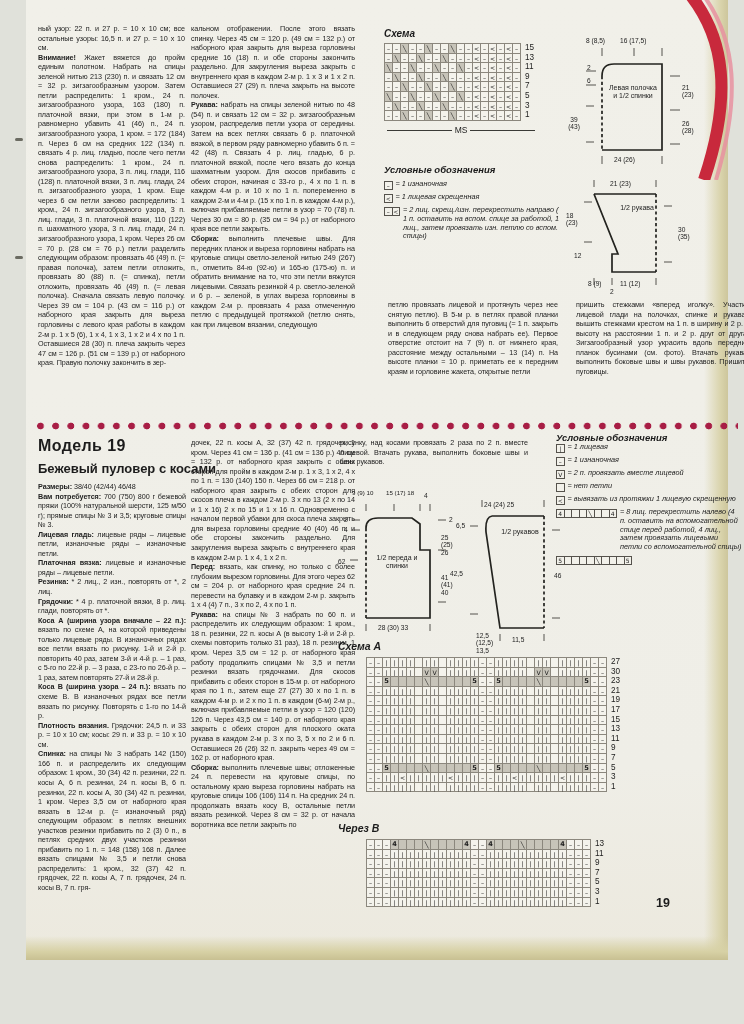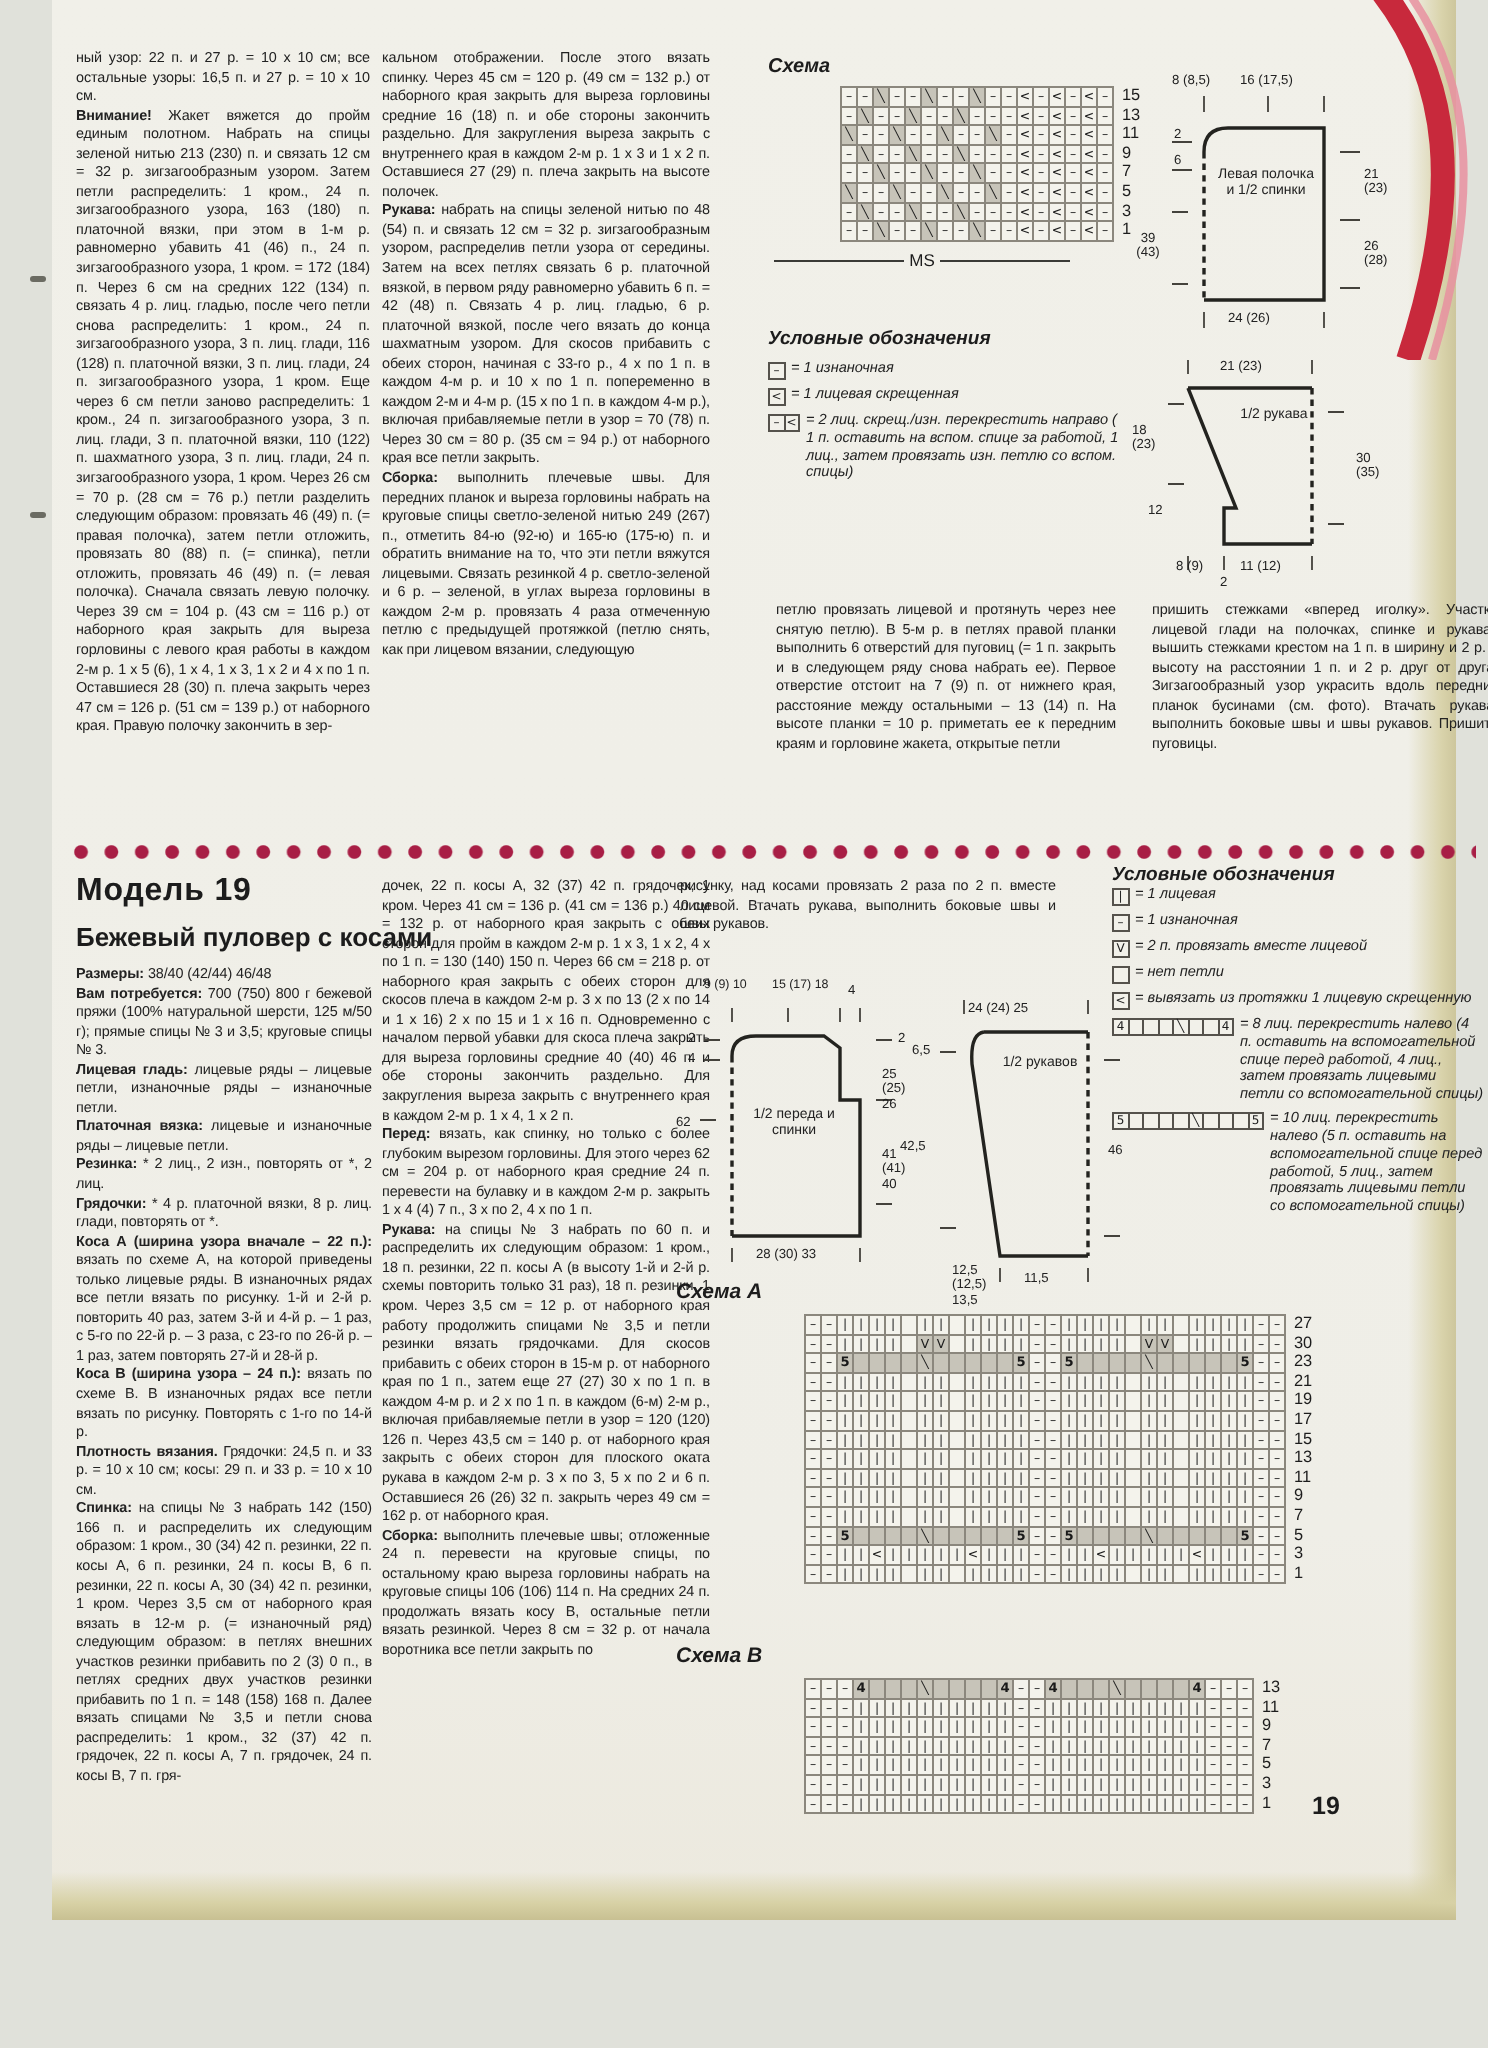--- a/index.html
+++ b/index.html
@@ -14,21 +14,21 @@
   .abs{position:absolute;}
   .col{position:absolute;font-size:7.2px;line-height:9.55px;text-align:justify;
        letter-spacing:-0.05px;overflow:hidden;color:#222;}
   .col p{margin:0;}
   .col .lead{font-weight:bold;}
   .h-model{font-size:16px;font-weight:bold;letter-spacing:.4px;}
   .h-sub{font-size:13px;font-weight:bold;}
   .h-chart{font-size:10px;font-weight:bold;font-style:italic;}
   .h-legend{font-size:9.5px;font-weight:bold;font-style:italic;}
   .chart{display:inline-block;}
-  .chrow{display:flex;margin-bottom:-1px;margin-left:36px;}
+  .chrow{display:flex;margin-bottom:-1px;}
   .chcell{flex:none;width:9px;height:10.6px;box-sizing:border-box;border:1px solid #8b877d;
           margin-right:-1px;font-size:6.2px;line-height:9.4px;text-align:center;
           background:#f4f3ec;color:#1a1a1a;font-family:"DejaVu Sans",sans-serif;}
   .chcell.shade{background:#c7c4b9;}
   .chcell.num{font-weight:bold;font-size:6.6px;}
   .chlab{flex:none;font-size:8.2px;line-height:10.6px;padding-left:5px;}
   .ms-footer{display:flex;width:154px;margin-top:3px;align-items:center;}
   .msline{flex:1;border-top:1.2px solid #3a3a36;margin:0 3px;}
   .ms-footer span.mslab{font-size:8.5px;flex:none;}
   .lgrow{display:flex;gap:4px;margin-bottom:3.5px;align-items:flex-start;}
@@ -410,21 +410,20 @@
             <span class="lgcell"></span>
             <span class="lgcell"></span>
             <span class="lgcell"></span>
             <span class="lgcell"></span>
             <span class="lgcell">╲</span>
             <span class="lgcell"></span>
             <span class="lgcell"></span>
             <span class="lgcell"></span>
             <span class="lgcell">5</span>
           </span>
-          <span class="lgtext">= 10 лиц. перекрестить налево (5 п. оставить на вспомогательной спице перед работой, 5 лиц., затем провязать лицевыми петли со вспомогательной спицы)</span>
         </div>
       </div>
   </div>
 
   <div class="abs" style="left:338px;top:640px">
     <div class="h-chart" style="font-size:10.5px">Схема А</div>
     <div class="chart" style="margin-top:5px;margin-left:28px"><div class="chrow">
           <span class="chcell">–</span>
           <span class="chcell">–</span>
           <span class="chcell">|</span>
@@ -869,21 +868,21 @@
           <span class="chcell">|</span>
           <span class="chcell">|</span>
           <span class="chcell">|</span>
           <span class="chcell">–</span>
           <span class="chcell">–</span>
           <span class="chlab">1</span>
         </div></div>
   </div>
 
   <div class="abs" style="left:338px;top:822px">
-    <div class="h-chart" style="font-size:10.5px">Схема В</div>
+    <div class="h-chart" style="font-size:10.5px">Через В</div>
     <div class="chart" style="margin-top:5px;margin-left:28px"><div class="chrow">
           <span class="chcell">–</span>
           <span class="chcell">–</span>
           <span class="chcell">–</span>
           <span class="chcell shade num">4</span>
           <span class="chcell shade"></span>
           <span class="chcell shade"></span>
           <span class="chcell shade"></span>
           <span class="chcell shade">╲</span>
           <span class="chcell shade"></span>

